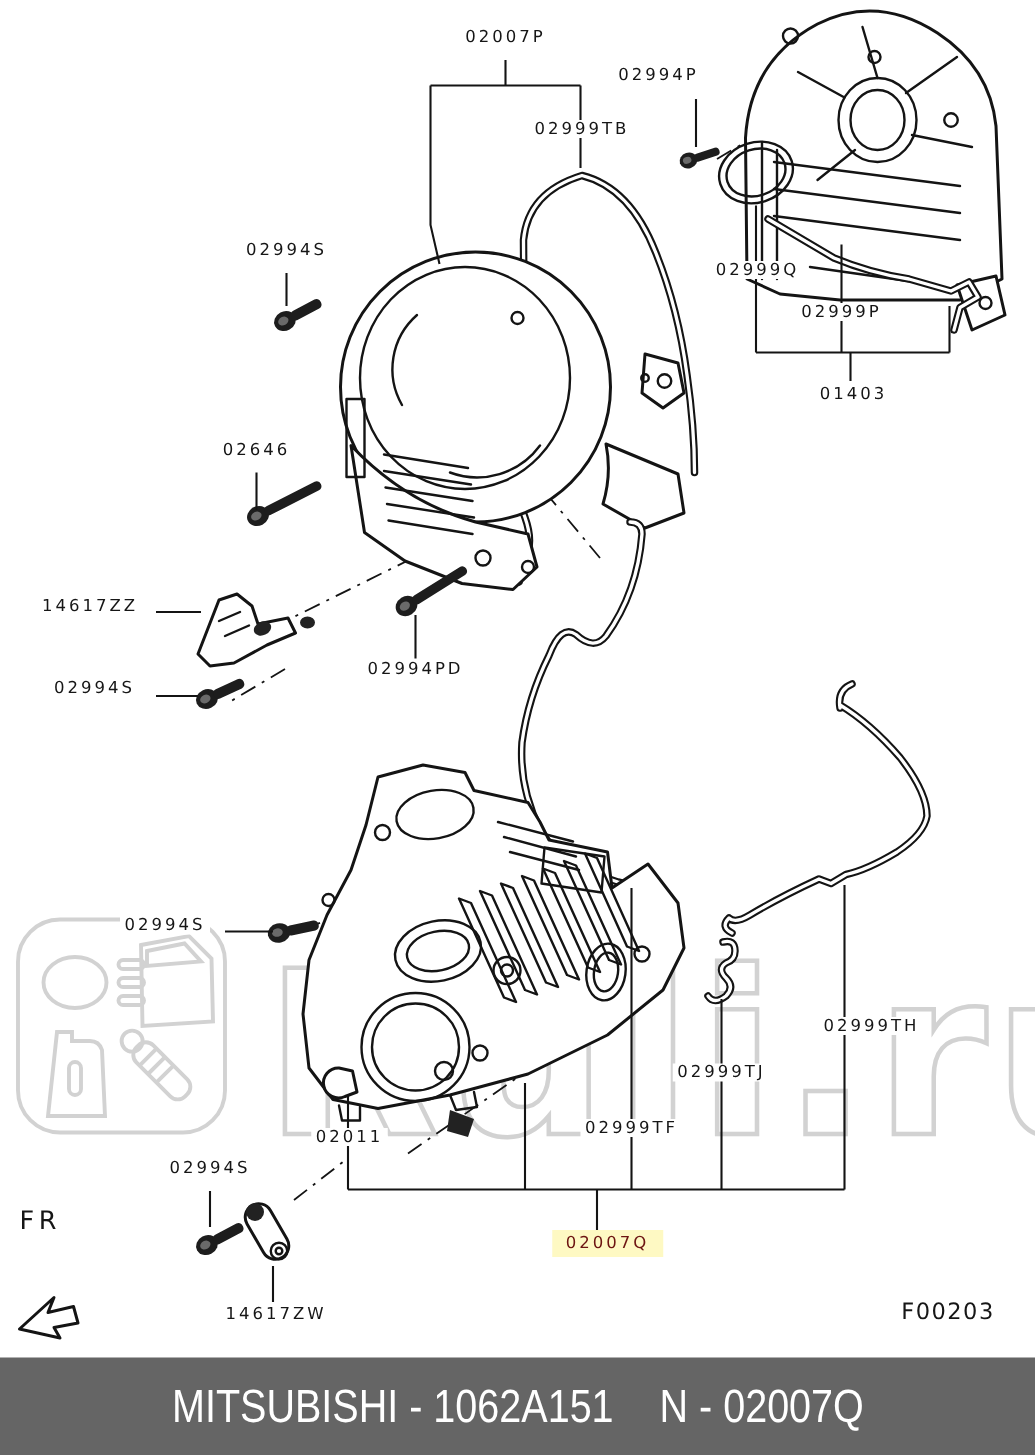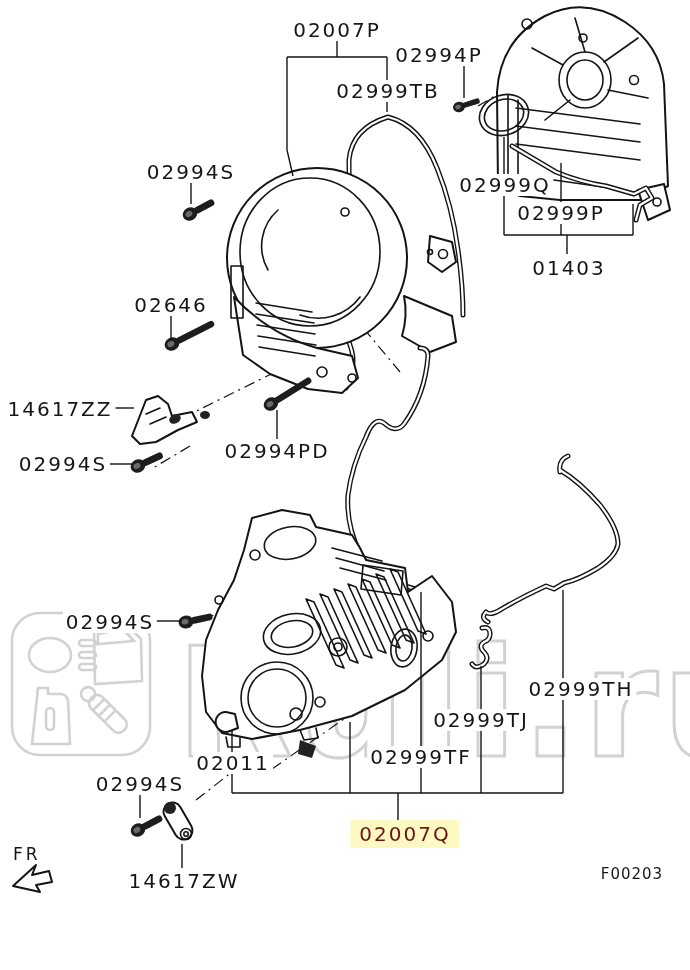--- a/index.html
+++ b/index.html
@@ -1,19 +1,19 @@
 <!DOCTYPE html>
 <html><head>
 <meta charset="utf-8">
 <style>
   html,body{margin:0;padding:0;background:#fff;}
   .stage{position:relative;width:690px;height:970px;overflow:hidden;background:#fff;
          font-family:"DejaVu Sans",sans-serif;color:#161616;}
   svg.diagram{position:absolute;left:0;top:0;}
-  .part-label{position:absolute;transform:translateX(-50%);font-size:20px;letter-spacing:2px;
+  .part-label{position:absolute;transform:translateX(-50%);font-size:11px;letter-spacing:2px;
               line-height:1.1;background:#fff;padding:0 3px;white-space:nowrap;color:#161616;}
   .part-label.hl{background:#fef9c3;color:#6d1512;padding:3px 9px;}
   .fr-marker{position:absolute;font-size:17px;letter-spacing:3px;color:#161616;}
   .figcode{position:absolute;transform:translateX(-50%);font-size:15px;letter-spacing:1px;color:#161616;text-align:center;}
   .footer{position:absolute;left:0;top:905px;width:690px;height:65px;background:#656565;
           display:flex;align-items:center;justify-content:center;}
   .footer-inner{display:flex;gap:36px;transform:scaleX(0.85);color:#fff;
                 font-family:"Liberation Sans",sans-serif;font-size:31px;white-space:nowrap;}
   .tube{fill:none;stroke:#141414;stroke-width:5;stroke-linecap:round;stroke-linejoin:round;}
   .tube2{fill:none;stroke:#ffffff;stroke-width:2.2;stroke-linecap:round;stroke-linejoin:round;}
@@ -213,16 +213,22 @@
   <div class="part-label" style="left:277px;top:440px">02994PD</div>
   <div class="part-label" style="left:110px;top:611px">02994S</div>
   <div class="part-label" style="left:581px;top:678px">02999TH</div>
   <div class="part-label" style="left:481px;top:709px">02999TJ</div>
   <div class="part-label" style="left:233px;top:752px">02011</div>
   <div class="part-label" style="left:421px;top:746px">02999TF</div>
   <div class="part-label" style="left:140px;top:773px">02994S</div>
   <div class="part-label hl" style="left:405px;top:820px">02007Q</div>
   <div class="part-label" style="left:184px;top:870px">14617ZW</div>
 
-  <div class="fr-marker" style="left:13px;top:844px">FR</div>
+  <div class="fr-marker" style="left:13px;top:804px">FR</div>
   <div class="figcode" style="left:632px;top:865px">F00203</div>
 
+  <div class="footer">
+    <div class="footer-inner">
+      <span>MITSUBISHI - 1062A151</span>
+      <span>N - 02007Q</span>
+    </div>
+  </div>
 </div>
 
 </body></html>

